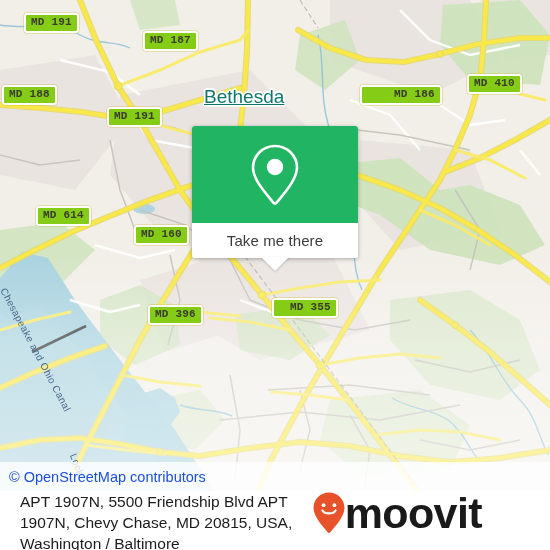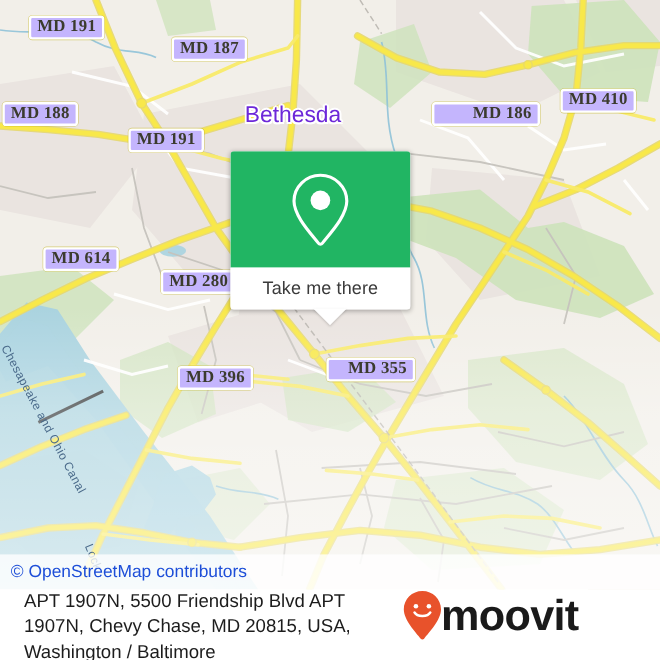--- a/index.html
+++ b/index.html
@@ -34,43 +34,44 @@
   .map-canvas {
     position: absolute;
     left: 0; top: 0;
     width: 550px; height: 491px;
   }
   .map-svg { position:absolute; left:0; top:0; display:block; }
 
   
   .shield {
     position: absolute;
-    background: #c4b5fd;
+    background: #84cc16;
     border: 2px solid #ffffff;
     border-radius: 3px;
     color: #3b3b2e;
-    font-size: 14px;
+    font-size: 11px;
     font-weight: bold;
-    font-family: Liberation Serif, serif;
+    font-family: Liberation Mono, monospace;
     padding: 1px 5px 2px 5px;
     line-height: 13px;
     white-space: nowrap;
     letter-spacing: 0.2px;
     box-shadow: 0 0 0 0.5px rgba(190,175,20,.55);
   }
 
   .place-label {
     position: absolute;
     font-family: "Liberation Sans", sans-serif;
-    color: #6d28d9;
+    color: #0f766e;
     font-size: 19px;
     white-space: nowrap;
     text-shadow:
       -1.6px 0 #fff, 1.6px 0 #fff, 0 -1.6px #fff, 0 1.6px #fff,
       -1.2px -1.2px #fff, 1.2px -1.2px #fff, -1.2px 1.2px #fff, 1.2px 1.2px #fff;
+    text-decoration: underline;
   }
 
   .water-label {
     position: absolute;
     font-family: "Liberation Sans", sans-serif;
     color: #4a6a8a;
     font-size: 10px;
     white-space: nowrap;
     letter-spacing: .4px;
   }
@@ -84,21 +85,21 @@
     height: 236px;
     background: linear-gradient(to bottom, rgba(255,255,255,0) 0%, rgba(255,255,255,.30) 38%, rgba(255,255,255,.52) 100%);
     pointer-events: none;
   }
 
   
   .popup {
     position: absolute;
     left: 192px;
     top: 126px;
-    width: 150px;
+    width: 166px;
     height: 132px;
     border-radius: 3px;
     overflow: hidden;
     box-shadow: 0 1px 4px rgba(0,0,0,.30);
     background: #ffffff;
   }
   .popup-head {
     height: 97px;
     background: #21b563;
     display: flex;
@@ -168,21 +169,21 @@
     color: #1c1c1c;
   }
   .footer-logo {
     flex: 0 0 auto;
     display: flex;
     align-items: center;
     padding-right: 8px;
   }
   .logo-wordmark {
     font-family: "Liberation Sans", sans-serif;
-    font-size: 36px;
+    font-size: 43px;
     font-weight: bold;
     color: #1a1a1a;
     letter-spacing: -0.6px;
     line-height: 36px;
     margin-left: -2px;
   }
 </style>
 </head>
 <body>
 
@@ -361,21 +362,21 @@
     </div>
 
     <div>
       <div class="shield" style="left:24px;  top:13px;">MD 191</div>
       <div class="shield" style="left:143px; top:31px;">MD 187</div>
       <div class="shield" style="left:467px; top:38px;margin-top:36px;">MD 410</div>
       <div class="shield" style="left:2px;   top:85px;">MD 188</div>
       <div class="shield" style="left:360px; top:85px;padding-left:32px;">MD 186</div>
       <div class="shield" style="left:107px; top:107px;">MD 191</div>
       <div class="shield" style="left:36px;  top:206px;">MD 614</div>
-      <div class="shield" style="left:134px; top:225px;">MD 280</div>
+      <div class="shield" style="left:134px; top:225px;">MD 160</div>
       <div class="shield" style="left:148px; top:305px;">MD 396</div>
       <div class="shield" style="left:272px; top:298px;padding-left:16px;">MD 355</div>
     </div>
 
     <div class="popup">
       <div class="popup-head">
         <svg width="56" height="66" viewBox="0 0 56 66">
           <path d="M28 4 C16 4 6 13.6 6 25.6 C6 38 20 52.5 26.3 60.6 C27.2 61.8 28.8 61.8 29.7 60.6 C36 52.5 50 38 50 25.6 C50 13.6 40 4 28 4 Z" fill="none" stroke="#ffffff" stroke-width="2.6"></path>
           <circle cx="28" cy="25" r="8.2" fill="#ffffff"></circle>
         </svg>

